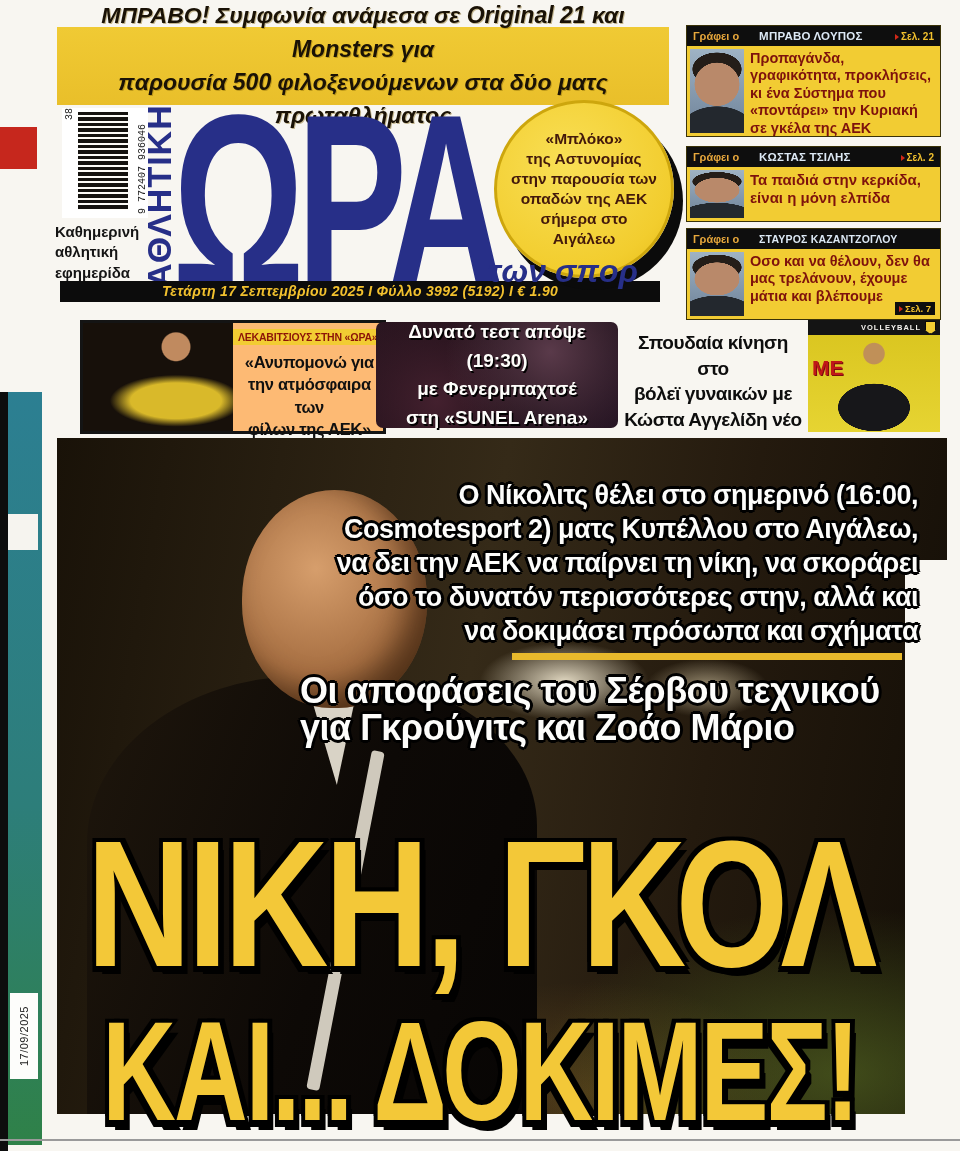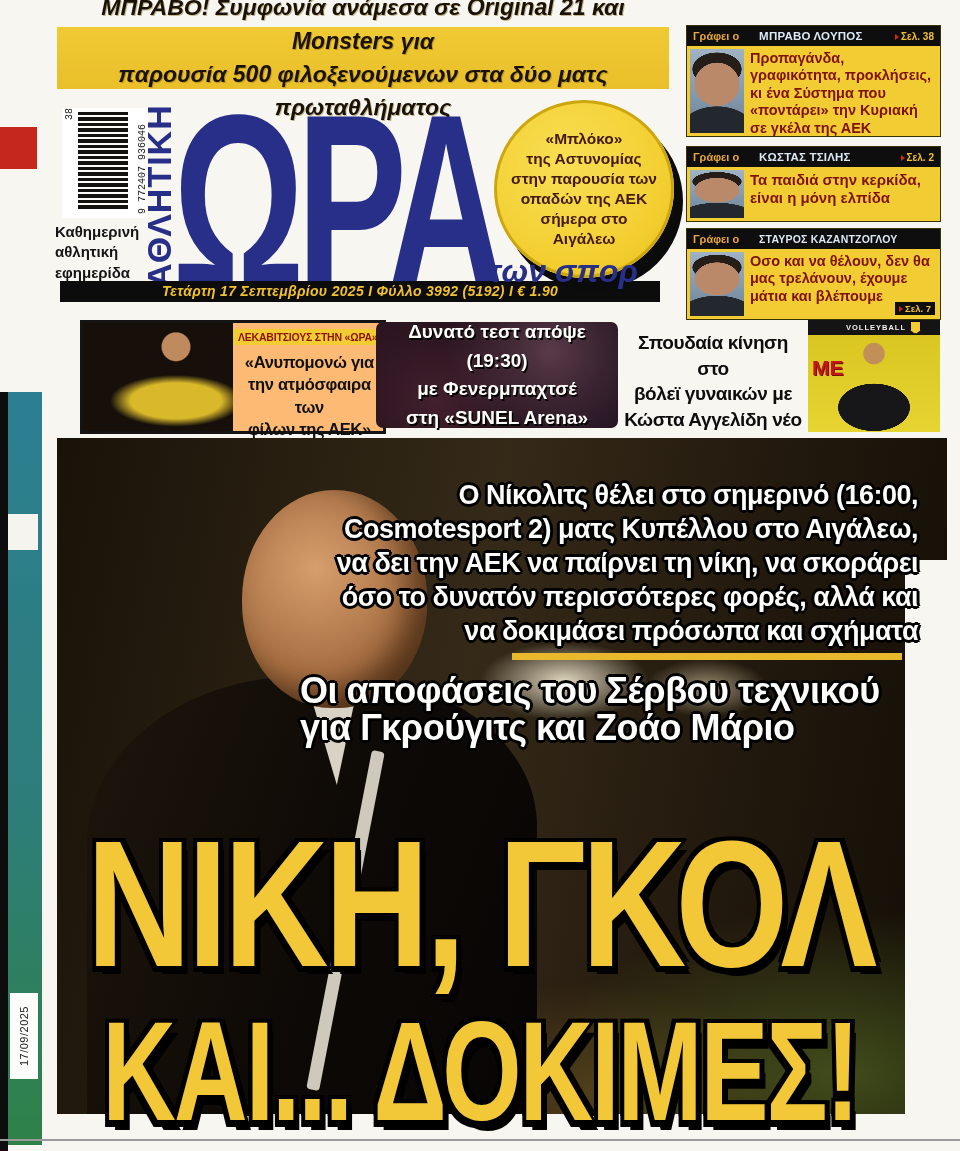--- a/index.html
+++ b/index.html
@@ -10,21 +10,21 @@
   
   .edge-black{left:0;top:392px;width:8px;height:759px;background:#0d0d0d;}
   .edge-teal{left:8px;top:392px;width:34px;height:753px;
     background:linear-gradient(180deg,#2c7f92 0%,#2d7e7a 55%,#2f8148 100%);}
   .edge-notch{left:8px;top:514px;width:30px;height:36px;background:#f6f4ef;}
   .edge-date{left:10px;top:993px;width:28px;height:86px;background:#fdfdfb;display:flex;align-items:center;justify-content:center;}
   .edge-date span{writing-mode:vertical-rl;transform:rotate(180deg);font-size:11px;color:#222;letter-spacing:0.5px;}
   .red-square{left:0;top:127px;width:37px;height:42px;background:#c6271d;}
 
   
-  .banner{left:57px;top:27px;width:612px;height:62px;background:linear-gradient(180deg,#f0ca34,#e9bf2a);
+  .banner{left:57px;top:27px;width:612px;height:78px;background:linear-gradient(180deg,#f0ca34,#e9bf2a);
     display:flex;flex-direction:column;justify-content:center;text-align:center;
     font-style:italic;font-weight:900;font-size:23px;line-height:1.45;color:#1a1206;
     text-shadow:1px 1px 0 rgba(120,90,0,0.4);}
 
   
   .barcode{left:62px;top:108px;width:86px;height:110px;background:#fff;}
   .barcode .bars{position:absolute;left:16px;top:4px;width:50px;height:98px;
     background:repeating-linear-gradient(180deg,#151310 0 3px,#fdfcf8 3px 5px,#151310 5px 9px,#fdfcf8 9px 11px);}
   .barcode .num{position:absolute;right:0px;top:2px;height:104px;writing-mode:vertical-rl;transform:rotate(180deg);
     font-family:"Liberation Mono","DejaVu Sans Mono",monospace;font-size:10px;color:#222;}
@@ -83,21 +83,21 @@
     color:#fdfdfa;font-weight:900;font-size:19px;line-height:1.5;
     text-shadow:1.5px 1.5px 0 #000;}
   .volley-text{left:622px;top:330px;width:182px;text-align:center;
     font-weight:900;font-size:19px;line-height:1.35;color:#0d0d0d;letter-spacing:-0.4px;}
   .volley-photo{left:808px;top:320px;width:132px;height:112px;
     background:
       radial-gradient(circle at 50% 30%,#c09058 0 10%,transparent 11%),
       radial-gradient(ellipse 45% 35% at 50% 78%,#17171a 0 60%,transparent 61%),
       linear-gradient(180deg,#d9c41e,#e6d432);}
   .volley-bar{position:absolute;left:0;top:0;width:100%;height:15px;background:#141414;
-    display:flex;align-items:center;justify-content:flex-end;gap:4px;padding:0 19px;box-sizing:border-box;}
+    display:flex;align-items:center;justify-content:flex-end;gap:4px;padding:0 4px;box-sizing:border-box;}
   .volley-bar span{color:#f4f2ee;font-size:7.5px;font-weight:700;letter-spacing:1px;}
   .aek-shield{width:9px;height:11px;background:#f2cc33;border:1px solid #090909;
     clip-path:polygon(0 0,100% 0,100% 70%,50% 100%,0 70%);}
   .volley-me{position:absolute;left:4px;top:36px;color:#c01818;font-weight:900;font-size:21px;text-shadow:1px 1px 0 #7a0e0e;}
 
   
   .main-photo{left:57px;top:438px;width:890px;height:676px;overflow:hidden;
     background:
       radial-gradient(ellipse 130px 60px at 57% 36%,rgba(255,246,222,0.85),transparent 65%),
       radial-gradient(ellipse 95px 45px at 73% 37%,rgba(255,240,200,0.55),transparent 65%),
@@ -169,21 +169,21 @@
     <div>οπαδών της ΑΕΚ</div>
     <div>σήμερα στο</div>
     <div>Αιγάλεω</div>
   </div>
   <div class="abs datebar">Τετάρτη 17 Σεπτεμβρίου 2025  Ι  Φύλλο 3992 (5192)  Ι  € 1.90</div>
 
   <div class="abs col-box" style="top:25px;height:112px;">
     <div class="col-head">
       <span class="col-byline">Γράφει ο</span>
       <span class="col-author">ΜΠΡΑΒΟ ΛΟΥΠΟΣ</span>
-      <span class="col-page"><i class="pg-mark"></i><span>Σελ. 38</span></span>
+      <span class="col-page"><i class="pg-mark"></i><span>Σελ. 21</span></span>
     </div>
     <div class="col-body">
       <div class="mugshot"></div>
       <div class="col-text">Προπαγάνδα, γραφικότητα, προκλήσεις, κι ένα Σύστημα που «ποντάρει» την Κυριακή σε γκέλα της ΑΕΚ</div>
     </div>
   </div>
   <div class="abs col-box" style="top:146px;height:76px;">
     <div class="col-head">
       <span class="col-byline">Γράφει ο</span>
       <span class="col-author">ΚΩΣΤΑΣ ΤΣΙΛΗΣ</span>
@@ -245,21 +245,21 @@
     <div class="coach-body"></div>
     <div class="coach-shirt"></div>
     <div class="coach-lanyard"></div>
     <div class="coach-head"></div>
   </div>
 
   <div class="abs intro outline-w">
     <div>Ο Νίκολιτς θέλει στο σημερινό (16:00,</div>
     <div>Cosmotesport 2) ματς Κυπέλλου στο Αιγάλεω,</div>
     <div>να δει την ΑΕΚ να παίρνει τη νίκη, να σκοράρει</div>
-    <div>όσο το δυνατόν περισσότερες φορές, αλλά και</div>
+    <div>όσο το δυνατόν περισσότερες στην, αλλά και</div>
     <div>να δοκιμάσει πρόσωπα και σχήματα</div>
   </div>
   <div class="abs divider"></div>
   <div class="abs subtext outline-w">
     <div>Οι αποφάσεις του Σέρβου τεχνικού</div>
     <div>για Γκρούγιτς και Ζοάο Μάριο</div>
   </div>
 
   <div class="abs big-head head1">ΝΙΚΗ, ΓΚΟΛ</div>
   <div class="abs big-head head2">ΚΑΙ... ΔΟΚΙΜΕΣ!</div>

